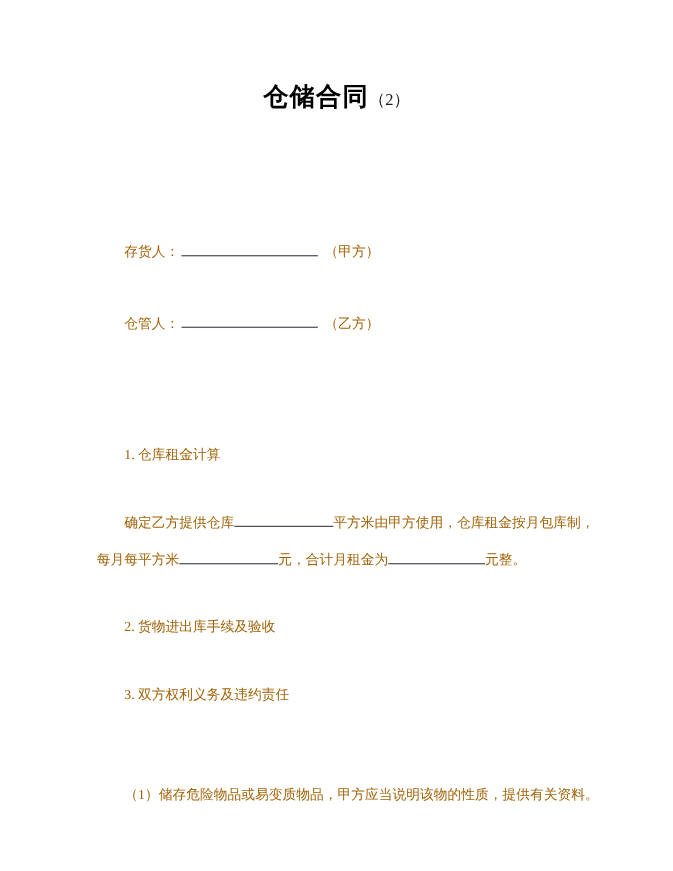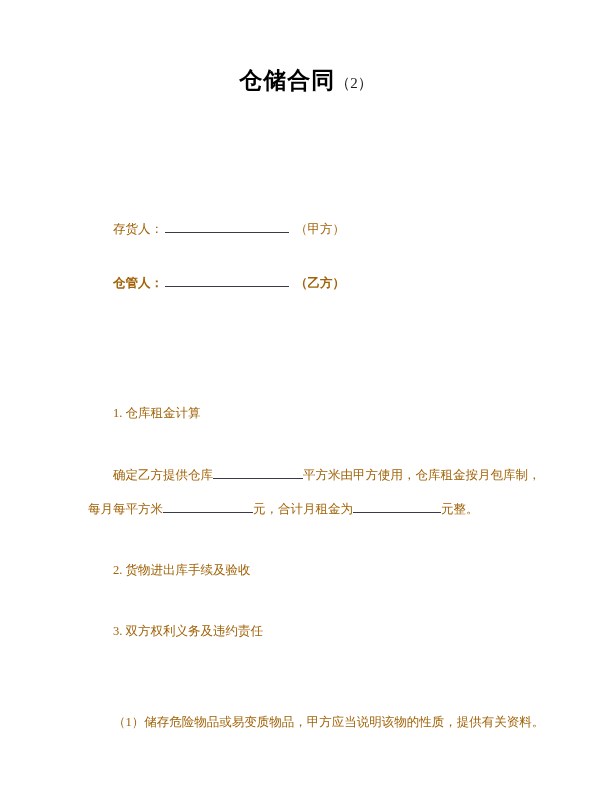--- a/index.html
+++ b/index.html
@@ -12,21 +12,21 @@
     font-family: "Liberation Serif", "DejaVu Serif", serif;
     color: #2b2b2b;
     overflow: hidden;
   }
   .doc-title {
     position: absolute;
     top: 68px;
     left: 0;
     width: 612px;
     text-align: center;
-    line-height: 26px;
+    line-height: 40px;
     white-space: nowrap;
   }
   .doc-title .main {
     font-size: 23px;
     font-weight: bold;
     color: #000000;
     letter-spacing: 1px;
   }
   .doc-title .suffix {
     font-size: 15px;
@@ -56,21 +56,21 @@
 <div class="page">
 
   <div class="doc-title">
     <span class="main">仓储合同</span><span class="suffix">（2）</span>
   </div>
 
   <div class="line" style="top:220px; left:113px;">
     <span>存货人：</span><span class="blank w124"></span><span>（甲方）</span>
   </div>
 
-  <div class="line" style="top:274px; left:113px;font-weight:bold;">
+  <div class="line" style="top:285px; left:113px;">
     <span>仓管人：</span><span class="blank w124"></span><span>（乙方）</span>
   </div>
 
 
   <div class="line" style="top:405px; left:113px;text-align:right;">1. 仓库租金计算</div>
 
   <div class="line" style="top:466px; left:113px;">
     <span>确定乙方提供仓库</span><span class="blank w90"></span><span>平方米由甲方使用，仓库租金按月包库制，</span>
   </div>
 

